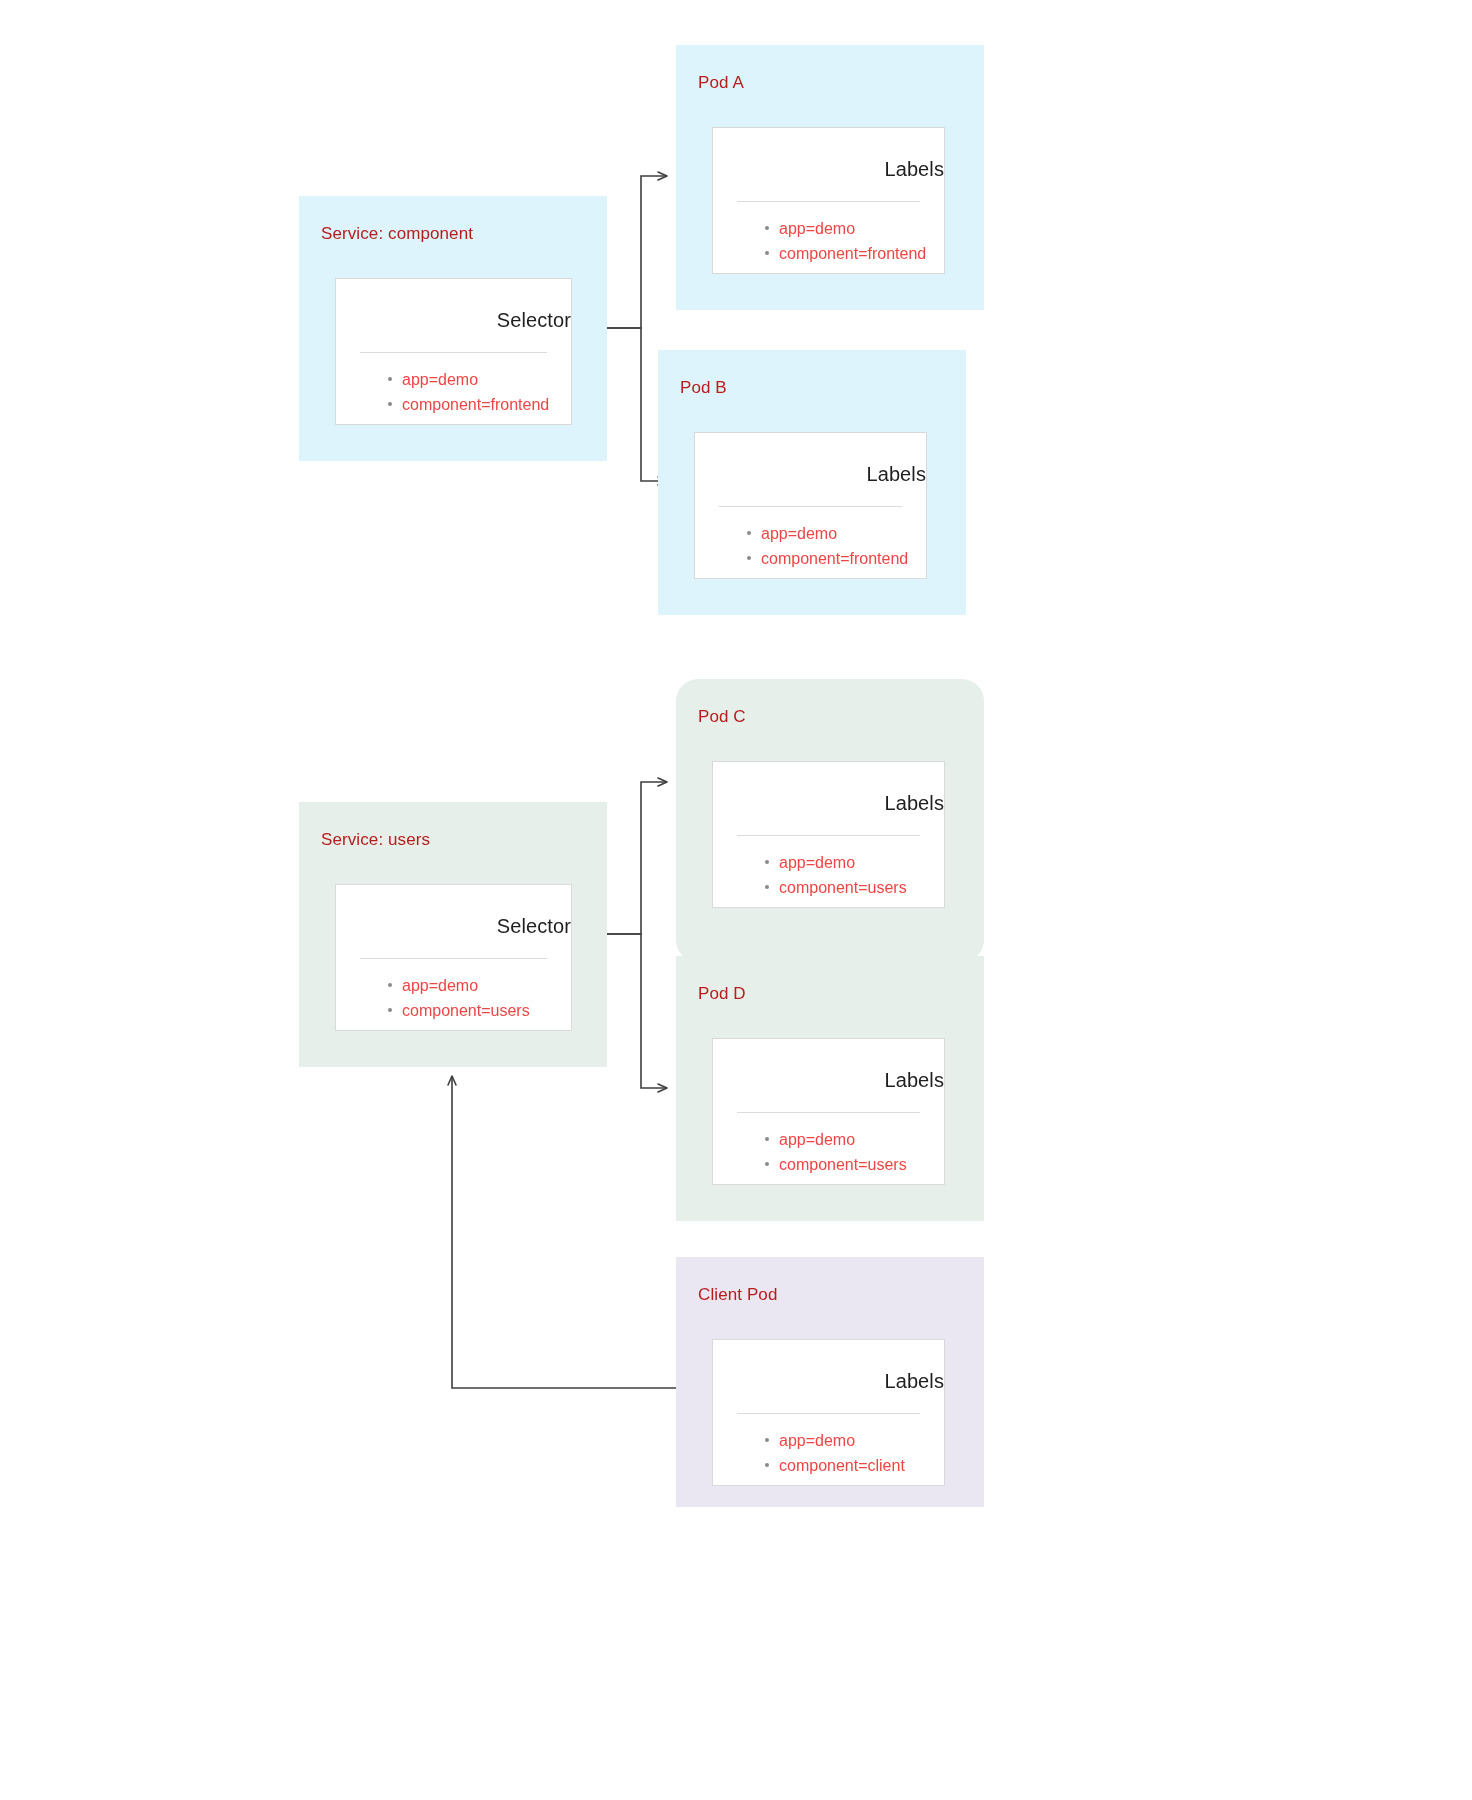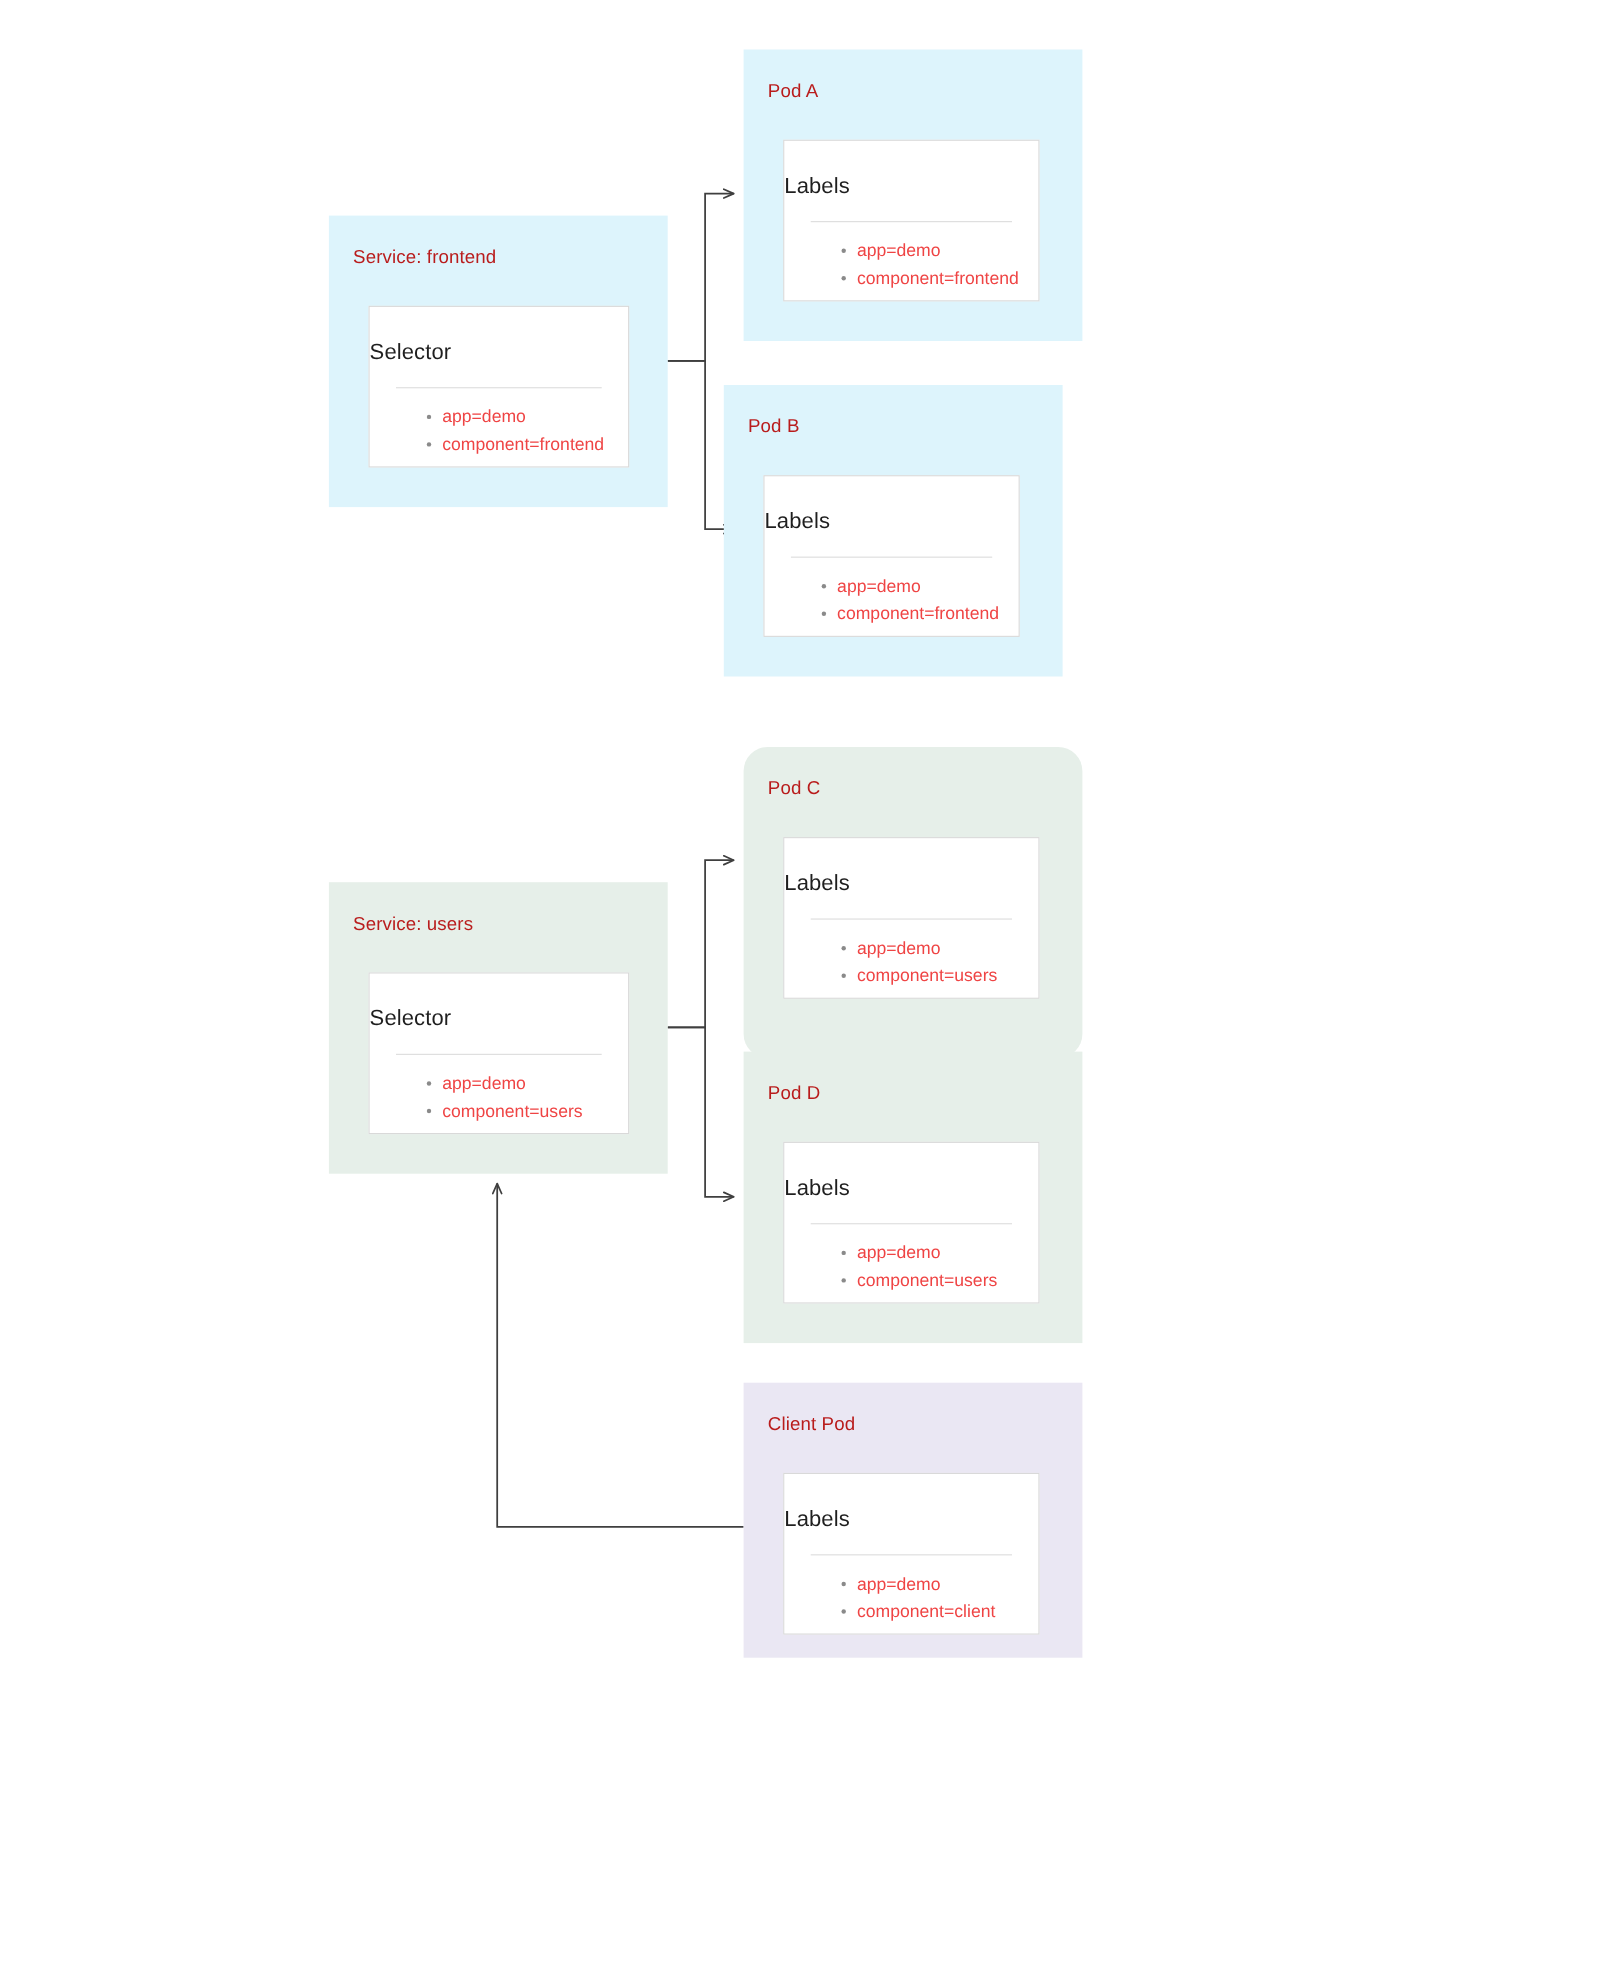--- a/index.html
+++ b/index.html
@@ -48,21 +48,21 @@
   }
 
   .card {
     position: absolute;
     box-sizing: border-box;
     background: #ffffff;
     border: 1px solid #d9d9d9;
   }
 
   .card-title {
-    text-align: left;
+    text-align: right;
     font-size: 20px;
     color: #1f1f1f;
     padding-top: 30px;
     padding-bottom: 6px;
     letter-spacing: 0.1px;
   }
 
   .card-rule {
     height: 1px;
     background: #dcdcdc;
@@ -129,21 +129,21 @@
     <path d="M607,328 L641,328 L641,481 L667,481" fill="none" stroke="#3f3f3f" stroke-width="1.6" marker-end="url(#arrowOpen)"></path>
 
     <path d="M607,934 L641,934 L641,782 L667,782" fill="none" stroke="#3f3f3f" stroke-width="1.6" marker-end="url(#arrowOpen)"></path>
 
     <path d="M607,934 L641,934 L641,1088 L667,1088" fill="none" stroke="#3f3f3f" stroke-width="1.6" marker-end="url(#arrowOpen)"></path>
 
     <path d="M676,1388 L452,1388 L452,1076" fill="none" stroke="#3f3f3f" stroke-width="1.6" marker-end="url(#arrowOpen)"></path>
   </svg>
 
   <div class="group-box" id="svc-frontend" style="background:#ddf4fc;">
-    <div class="group-title">Service: frontend</div>
+    <div class="group-title">Service: component</div>
     <div class="card">
       <div class="card-title">Selector</div>
       <div class="card-rule"></div>
       <ul class="card-list">
         <li>app=demo</li>
         <li>component=frontend</li>
       </ul>
     </div>
   </div>
 

